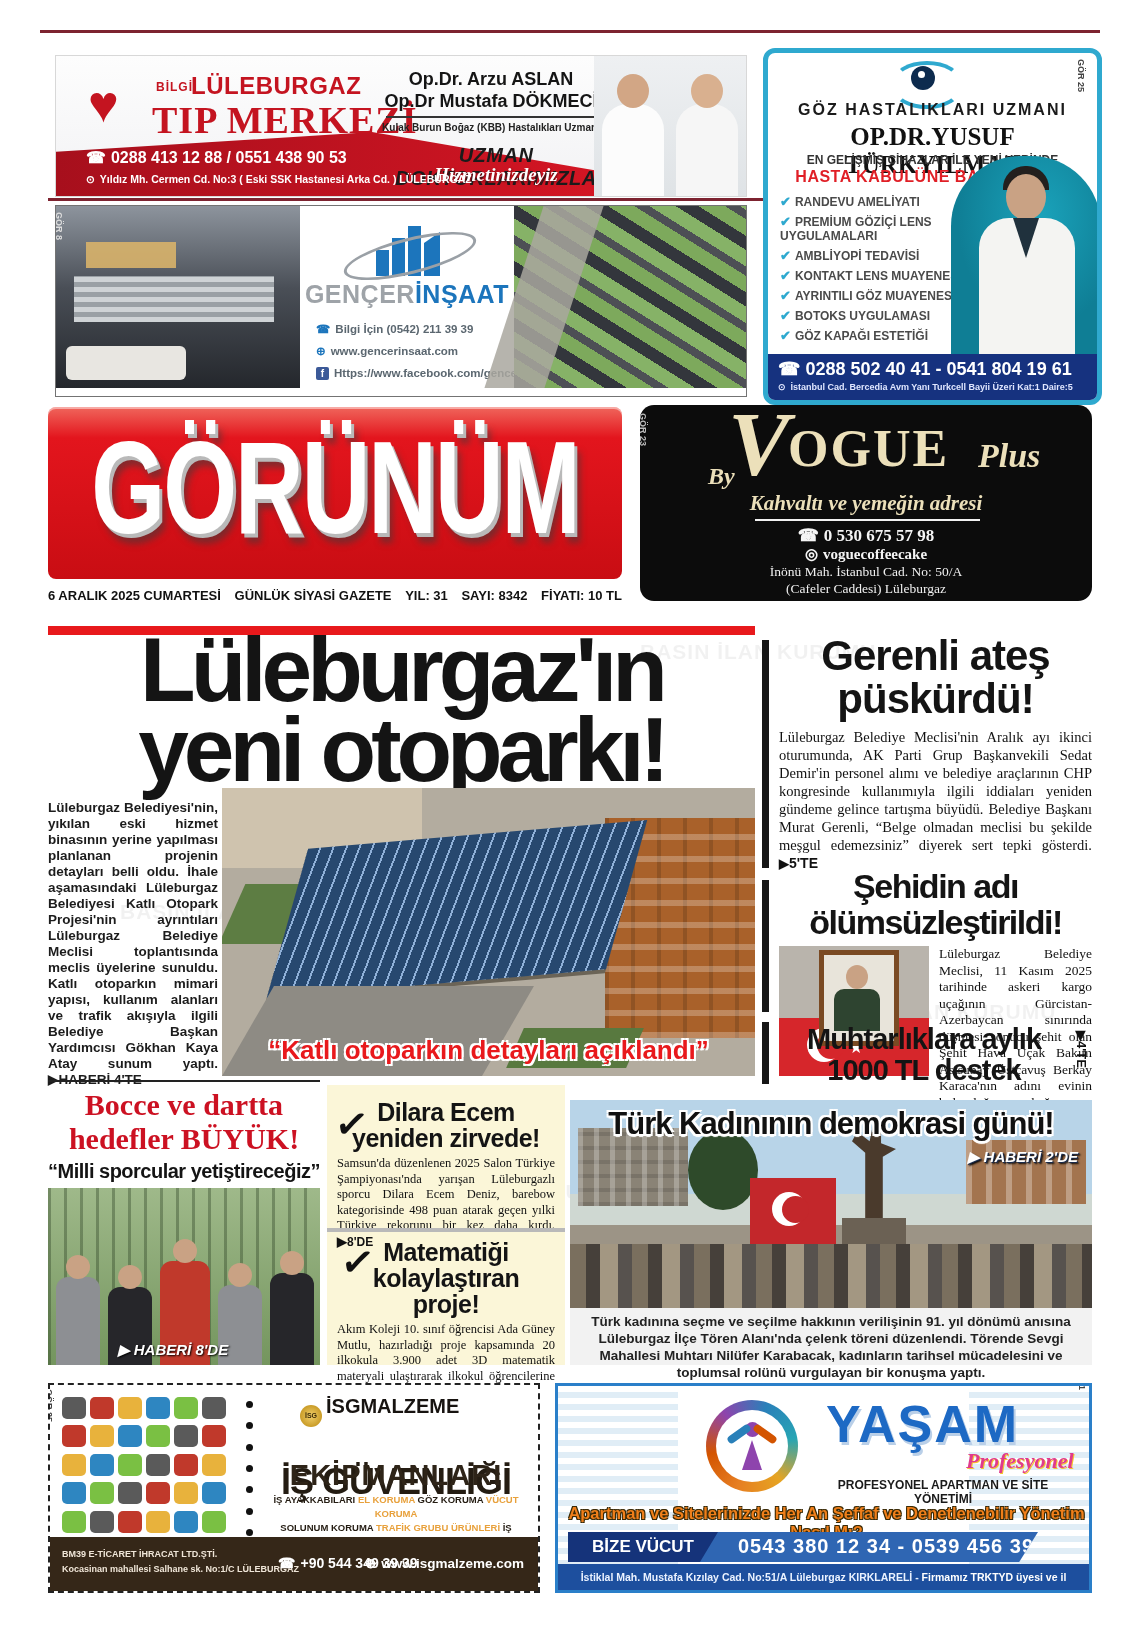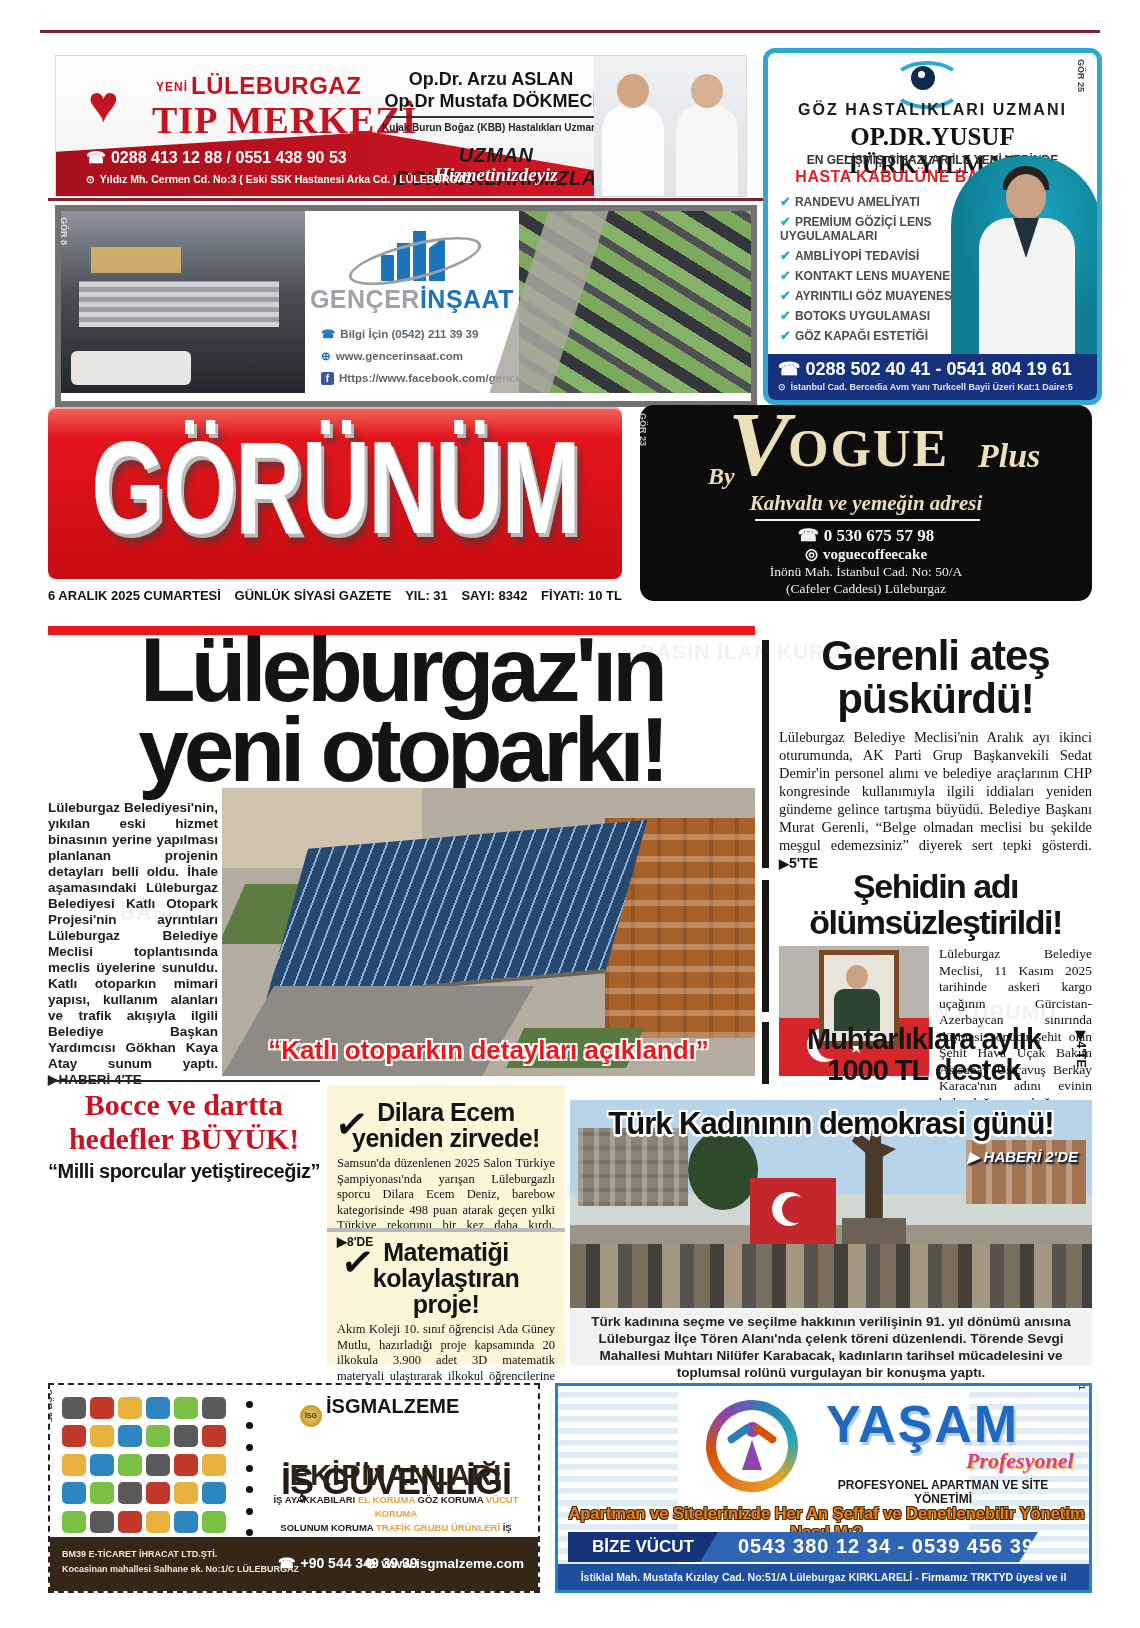--- a/index.html
+++ b/index.html
@@ -51,21 +51,21 @@
   .goz-foot{position:absolute;left:0;bottom:0;width:100%;height:46px;background:#16327f;}
   .goz-phone{position:absolute;left:10px;top:4px;color:#fff;font-size:18px;font-weight:900;}
   .goz-addr{position:absolute;left:10px;top:28px;color:#dfe6ff;font-size:9px;font-weight:700;width:300px;}
   .goz-photo{position:absolute;right:-4px;bottom:44px;width:150px;height:200px;background:radial-gradient(120px 160px at 60% 30%,#1aa2ba,#0f7e95 70%);border-radius:70px 70px 0 0;}
   .goz-dochead{position:absolute;left:55px;top:18px;width:40px;height:46px;border-radius:50%;background:#c9a284;}
   .goz-dochair{position:absolute;left:52px;top:10px;width:46px;height:24px;border-radius:22px 22px 0 0;background:#23201e;}
   .goz-doccoat{position:absolute;left:28px;top:62px;width:96px;height:140px;border-radius:30px 30px 0 0;background:#f4f4f2;}
   .goz-docshirt{position:absolute;left:62px;top:62px;width:26px;height:40px;background:#20313d;clip-path:polygon(0 0,100% 0,50% 100%);}
 
   
-  .gen-row{left:55px;top:205px;width:690px;height:190px;border:6px solid #737373;background:#fff;overflow:hidden;}
+  .gen-row{left:55px;top:205px;width:690px;height:190px;border:1px solid #737373;background:#fff;overflow:hidden;}
   .gen-villa{position:absolute;left:0;top:0;width:244px;height:182px;background:linear-gradient(180deg,#8d949d 0%,#4a4f57 45%,#24272c 100%);}
   .villa-deck{position:absolute;left:18px;top:70px;width:200px;height:46px;background:repeating-linear-gradient(0deg,#cfd3d6 0 5px,#9aa0a5 5px 10px);}
   .villa-glow{position:absolute;left:30px;top:36px;width:90px;height:26px;background:#d8b36a;opacity:0.9;}
   .villa-sofa{position:absolute;left:10px;bottom:8px;width:120px;height:34px;background:#e8e6e1;border-radius:6px;}
   .gen-card{position:absolute;left:244px;top:0;width:214px;height:182px;background:#fff;}
   .gen-logo{position:absolute;left:58px;top:16px;width:100px;height:54px;}
   .gen-bar{position:absolute;bottom:0;background:#1c75bc;}
   .gen-ellipse{position:absolute;left:-16px;top:16px;width:130px;height:30px;border:3px solid #9aa0a6;border-radius:50%;transform:rotate(-14deg);}
   .gen-brand{position:absolute;left:0;top:74px;width:100%;text-align:center;font-size:25px;font-weight:900;letter-spacing:0.5px;}
   .gen-brand .ga{color:#9ea3a8;}
@@ -215,21 +215,21 @@
   <span class="wm" style="left:380px;top:1180px;">BASIN İLAN KURUMU</span>
   <span class="wm" style="left:150px;top:1440px;">BASIN İLAN KURUMU</span>
   <span class="wm" style="left:760px;top:1440px;">BASIN İLAN KURUMU</span>
 
   <div class="abs rule-top"></div>
   <div class="abs rule-mid"></div>
 
   <div class="abs tip-ad">
     <div class="tip-band"></div>
     <div class="tip-heart">♥</div>
-    <div class="tip-ozel">YENİ</div>
+    <div class="tip-ozel">BİLGİ</div>
     <div class="tip-brand1">LÜLEBURGAZ</div>
     <div class="tip-brand2">TIP MERKEZİ</div>
     <div class="tip-doc">
       <span>Op.Dr. Arzu ASLAN</span><br>
       <span>Op.Dr Mustafa DÖKMECİ</span>
     </div>
     <div class="tip-docline"></div>
     <div class="tip-spec">Kulak Burun Boğaz (KBB) Hastalıkları Uzmanı</div>
     <div class="tip-slogan1">UZMAN DOKTORLARIMIZLA</div>
     <div class="tip-slogan2">Hizmetinizdeyiz</div>
@@ -399,20 +399,39 @@
     <div class="mu-ref ref"><span class="tri">▶</span><span>4'TE</span></div>
   </div>
 
   <div class="abs hr-left"></div>
 
   <div class="abs bocce-h">
     <span>Bocce ve dartta</span><br>
     <span>hedefler BÜYÜK!</span>
   </div>
   <div class="abs bocce-sub">“Milli sporcular yetiştireceğiz”</div>
+  <div class="abs bocce-photo">
+    <div class="bocce-fence"></div>
+    <div class="fig" style="left:8px;width:44px;height:88px;background:#8d8f93;">
+        <div class="hd"></div>
+      </div>
+    <div class="fig" style="left:60px;width:44px;height:78px;background:#26262a;">
+        <div class="hd"></div>
+      </div>
+    <div class="fig" style="left:112px;width:50px;height:104px;background:#c0392b;">
+        <div class="hd"></div>
+      </div>
+    <div class="fig" style="left:170px;width:44px;height:80px;background:#8d8f93;">
+        <div class="hd"></div>
+      </div>
+    <div class="fig" style="left:222px;width:44px;height:92px;background:#26262a;">
+        <div class="hd"></div>
+      </div>
+    <div class="bocce-ref"><span>▶</span> <span>HABERİ 8'DE</span></div>
+  </div>
 
   <div class="abs checks">
     <div class="chk-story" style="top:14px;">
       <span class="chk-mark" style="left:-2px;top:2px;">✓</span>
       <div class="chk-title">
         <span>Dilara Ecem</span><br>
         <span>yeniden zirvede!</span>
       </div>
       <div class="chk-body">
         <span>Samsun'da düzenlenen 2025 Salon Türkiye Şampiyonası'nda yarışan Lüleburgazlı sporcu Dilara Ecem Deniz, barebow kategorisinde 498 puan atarak geçen yılki Türkiye rekorunu bir kez daha kırdı. </span><span class="ref" style="font-size:12px;"><span class="tri">▶</span><span>8'DE</span></span>

